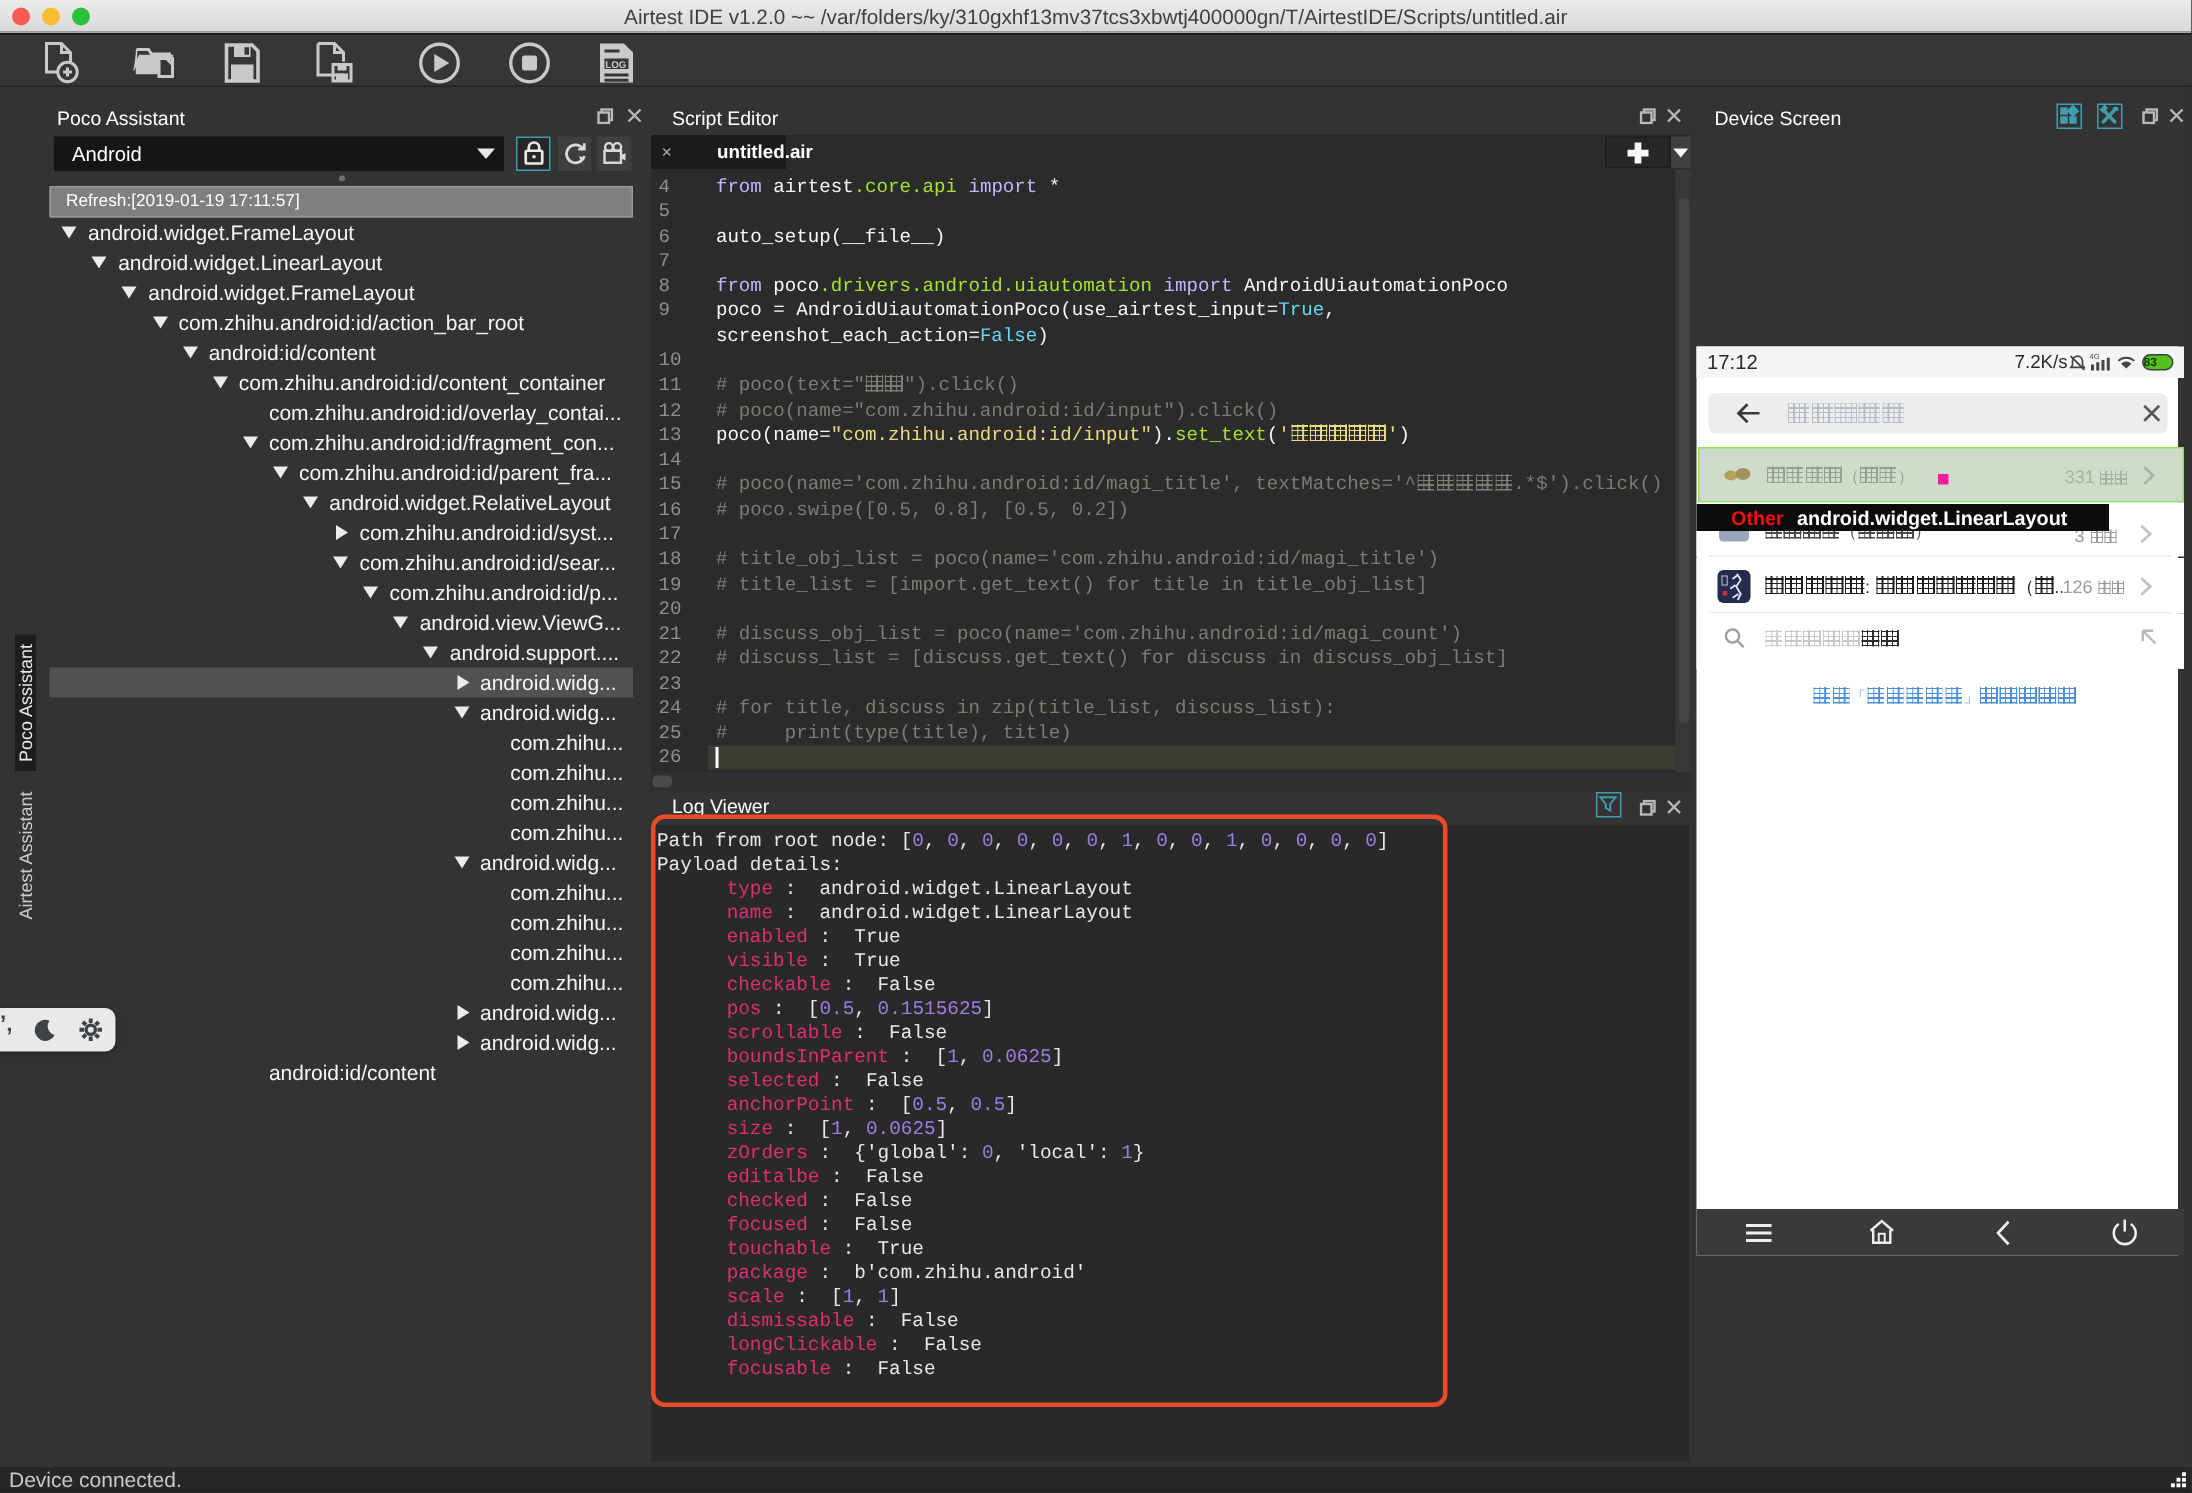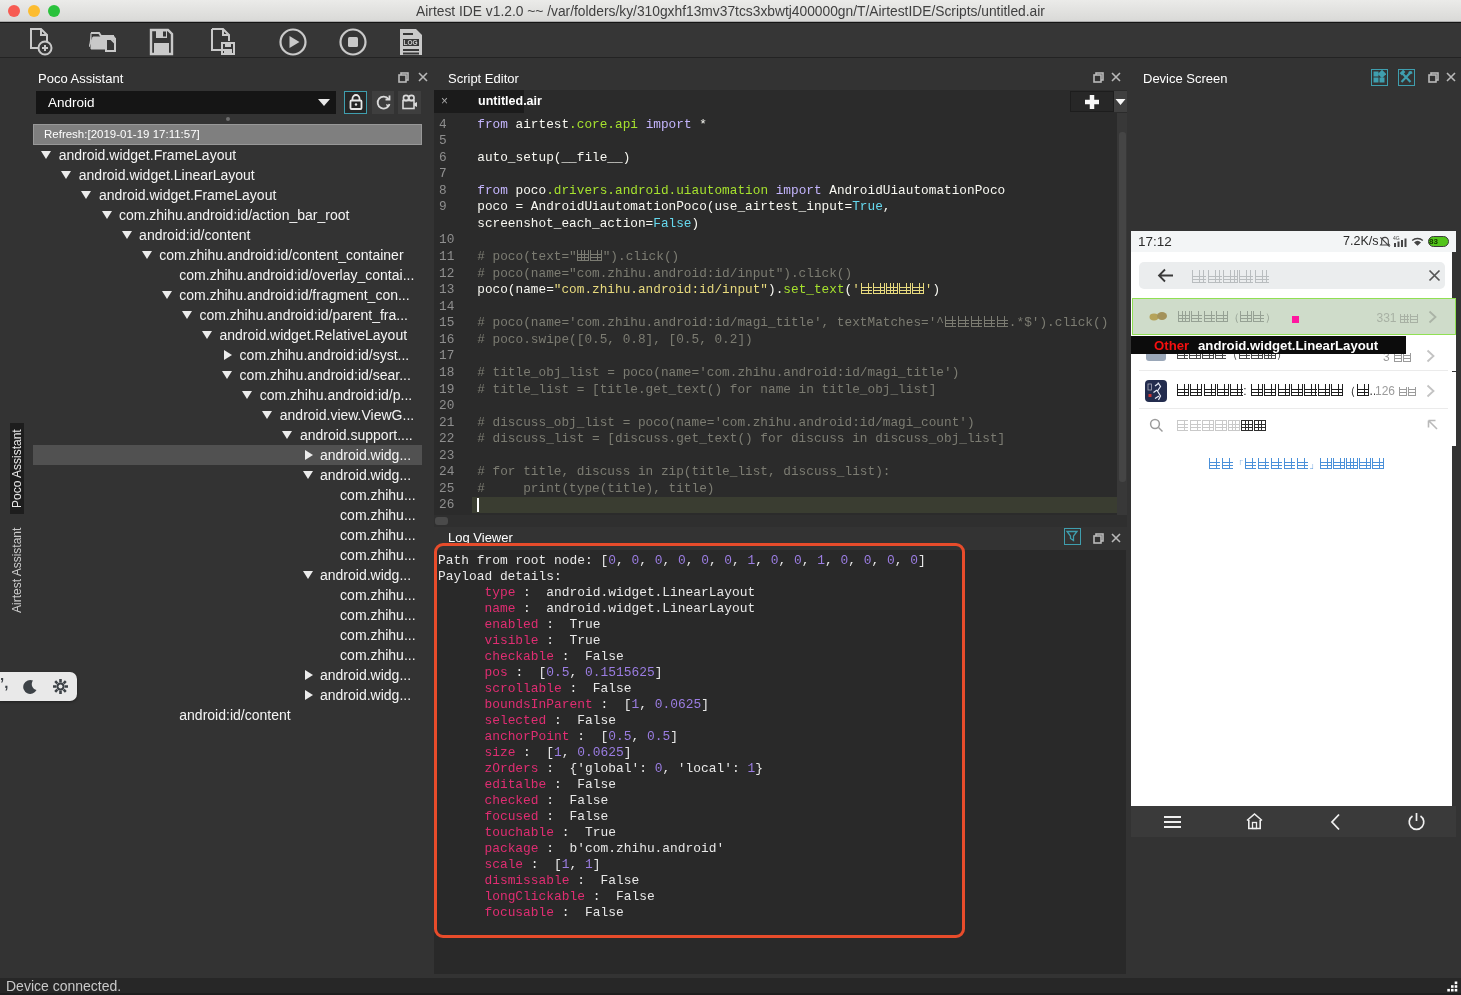--- a/index.html
+++ b/index.html
@@ -256,21 +256,21 @@
      screenshot_each_action=<span class="bl">False</span>)
 <span class="gut">10   </span>
 <span class="gut">11   </span><span class="cm"># poco(text="</span><span class="cm"><b class="z"></b><b class="z"></b></span><span class="cm">").click()</span>
 <span class="gut">12   </span><span class="cm"># poco(name="com.zhihu.android:id/input").click()</span>
 <span class="gut">13   </span>poco(name=<span class="st">"com.zhihu.android:id/input"</span>).<span class="fn">set_text</span>(<span class="st">'</span><span class="st"><b class="z"></b><b class="z"></b><b class="z"></b><b class="z"></b><b class="z"></b></span><span class="st">'</span>)
 <span class="gut">14   </span>
 <span class="gut">15   </span><span class="cm"># poco(name='com.zhihu.android:id/magi_title', textMatches='^</span><span class="cm"><b class="z"></b><b class="z"></b><b class="z"></b><b class="z"></b><b class="z"></b></span><span class="cm">.*$').click()</span>
 <span class="gut">16   </span><span class="cm"># poco.swipe([0.5, 0.8], [0.5, 0.2])</span>
 <span class="gut">17   </span>
 <span class="gut">18   </span><span class="cm"># title_obj_list = poco(name='com.zhihu.android:id/magi_title')</span>
-<span class="gut">19   </span><span class="cm"># title_list = [title.get_text() for name in title_obj_list]</span>
+<span class="gut">19   </span><span class="cm"># title_list = [import.get_text() for title in title_obj_list]</span>
 <span class="gut">20   </span>
 <span class="gut">21   </span><span class="cm"># discuss_obj_list = poco(name='com.zhihu.android:id/magi_count')</span>
 <span class="gut">22   </span><span class="cm"># discuss_list = [discuss.get_text() for discuss in discuss_obj_list]</span>
 <span class="gut">23   </span>
 <span class="gut">24   </span><span class="cm"># for title, discuss in zip(title_list, discuss_list):</span>
 <span class="gut">25   </span><span class="cm">#     print(type(title), title)</span>
 <span class="gut">26   </span></pre>
   </div>
 
 <svg class="abs" style="left:1093px; top:72px;" width="11" height="11" viewBox="0 0 11 11">

